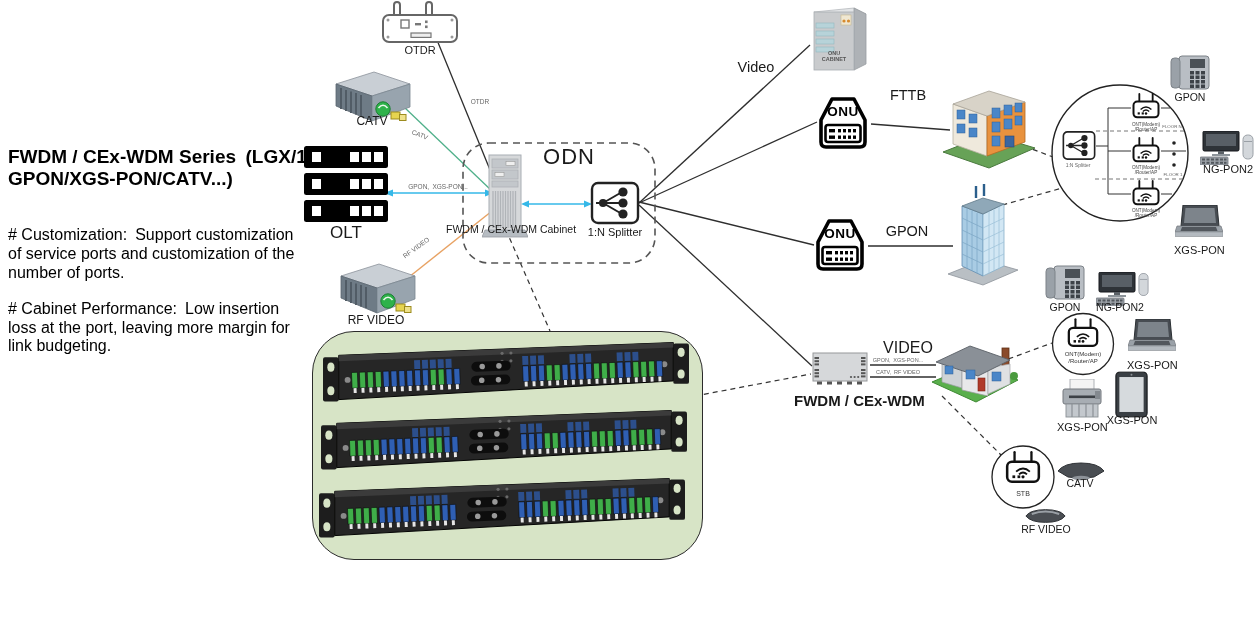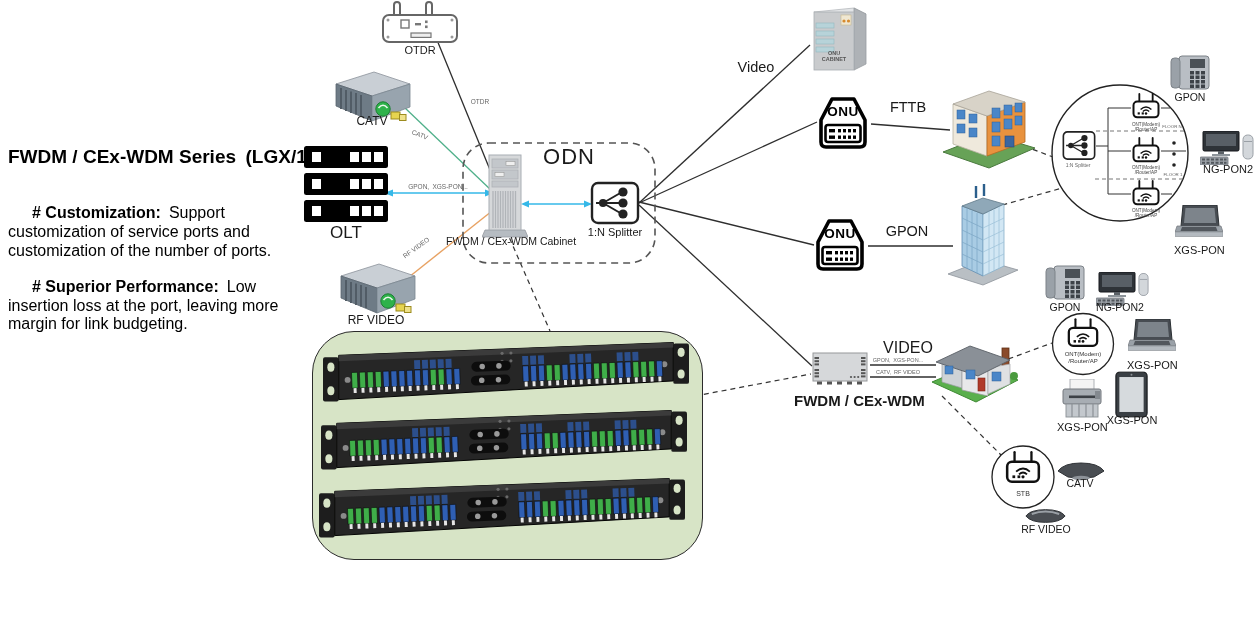--- a/index.html
+++ b/index.html
@@ -7,21 +7,21 @@
          font-family:"Liberation Sans",sans-serif;color:#111;}
   .wires{position:absolute;left:0;top:0;width:1256px;height:622px;}
   .dev{position:absolute;}
   .dev svg{display:block;width:100%;height:100%;}
   .lbl{position:absolute;text-align:center;white-space:nowrap;color:#1a1a1a;line-height:1.1;}
   .tiny{color:#666;}
   .panel{position:absolute;left:8px;top:146px;width:298px;color:#000;}
   .panel h1{font-size:19px;line-height:1.16;margin:0 0 36px 0;font-weight:bold;}
   .panel h1 span{display:block;white-space:nowrap;}
   .panel p{font-size:16px;line-height:1.18;margin:0 0 17px 0;}
-  .panel p b{font-weight:bold;margin-left:24px;}
+  .panel p b{font-weight:normal;}
   .greenbox{position:absolute;left:312px;top:331px;width:389px;height:227px;
             background:#d7e4c6;border:1.6px solid #2b2b2b;border-radius:42px;}
   .rack{position:absolute;width:366px;height:70px;}
   .onu-text{position:absolute;left:0;right:0;top:8px;text-align:center;
             font-weight:bold;font-size:13.5px;color:#000;letter-spacing:.5px;}
   .twoline span{display:block;}
 </style>
 </head>
 <body>
 
@@ -448,23 +448,24 @@
   <g fill="#222">
     <circle cx="1174" cy="143" r="1.8"></circle>
         <circle cx="1174" cy="154" r="1.8"></circle>
         <circle cx="1174" cy="165" r="1.8"></circle>
   </g>
 </svg>
 
 <div class="panel">
   <h1>
     <span>FWDM / CEx-WDM Series (LGX/1U</span>
+    <span>GPON/XGS-PON/CATV...)</span>
   </h1>
   <p><b># Customization:</b><span> Support customization of service ports and customization of the number of ports.</span></p>
-  <p><b># Superior Performance:</b><span> Low insertion loss at the port, leaving more margin for link budgeting.</span></p>
+  <p><b># Cabinet Performance:</b><span> Low insertion loss at the port, leaving more margin for link budgeting.</span></p>
 </div>
 
 <div class="dev" style="left:378px;top:1px;width:84px;height:46px">
       <svg viewBox="0 0 84 46">
         <use href="#sym-otdr"></use>
       </svg>
     </div>
 <div class="lbl" style="left:382px;top:44px;width:76px;font-size:11px">OTDR</div>
 
 <div class="dev" style="left:326px;top:70px;width:88px;height:54px">
@@ -510,21 +511,21 @@
 <div class="lbl tiny" style="left:402px;top:131px;width:36px;font-size:6.5px;transform:rotate(22deg)">CATV</div>
 <div class="lbl tiny" style="left:398px;top:183px;width:80px;font-size:6.5px">GPON, XGS-PON...</div>
 <div class="lbl tiny" style="left:392px;top:244px;width:48px;font-size:6.5px;transform:rotate(-36deg)">RF VIDEO</div>
 
 <div class="lbl" style="left:524px;top:145px;width:90px;font-size:22px;letter-spacing:1px">ODN</div>
 <div class="dev" style="left:482px;top:153px;width:46px;height:88px">
       <svg viewBox="0 0 46 86">
         <use href="#sym-cabinet"></use>
       </svg>
     </div>
-<div class="lbl" style="left:446px;top:236px;width:104px;font-size:10.5px">FWDM / CEx-WDM Cabinet</div>
+<div class="lbl" style="left:446px;top:224px;width:104px;font-size:10.5px">FWDM / CEx-WDM Cabinet</div>
 <div class="dev" style="left:590px;top:181px;width:50px;height:44px">
       <svg viewBox="0 0 50 44">
         <use href="#sym-split"></use>
       </svg>
     </div>
 <div class="lbl" style="left:582px;top:226px;width:66px;font-size:11px">1:N Splitter</div>
 
 <div class="lbl" style="left:726px;top:60px;width:60px;font-size:14.5px">Video</div>
 <div class="dev" style="left:808px;top:6px;width:64px;height:70px">
   <svg viewBox="0 0 64 70">
@@ -535,21 +536,21 @@
     <span>CABINET</span>
   </div>
 </div>
 
 <div class="dev" style="left:816px;top:96px;width:54px;height:54px">
   <svg viewBox="0 0 54 54">
         <use href="#sym-onu"></use>
       </svg>
   <span class="onu-text">ONU</span>
 </div>
-<div class="lbl" style="left:882px;top:100px;width:52px;font-size:14.5px">FTTB</div>
+<div class="lbl" style="left:882px;top:88px;width:52px;font-size:14.5px">FTTB</div>
 <div class="dev" style="left:941px;top:74px;width:96px;height:96px">
       <svg viewBox="0 0 96 96">
         <use href="#sym-bldg"></use>
       </svg>
     </div>
 
 <div class="dev" style="left:813px;top:218px;width:54px;height:54px">
   <svg viewBox="0 0 54 54">
         <use href="#sym-onu"></use>
       </svg>

